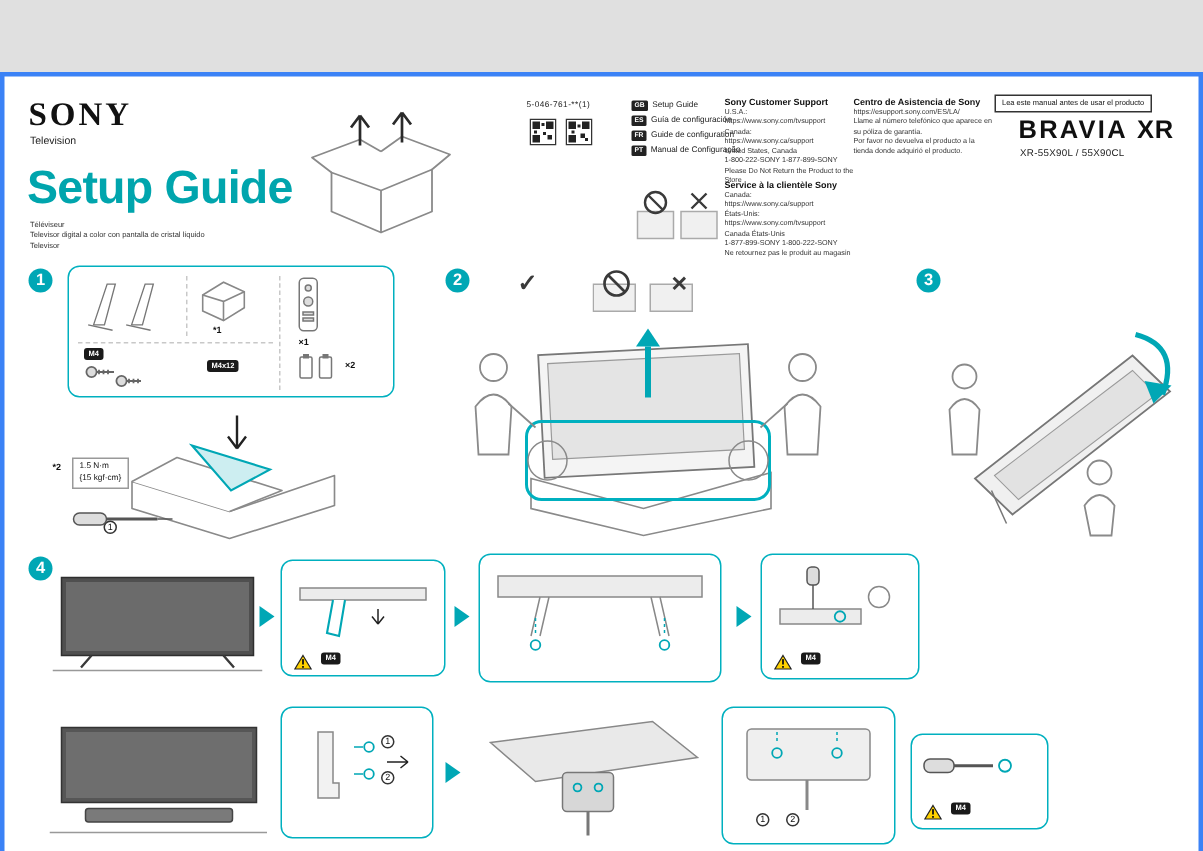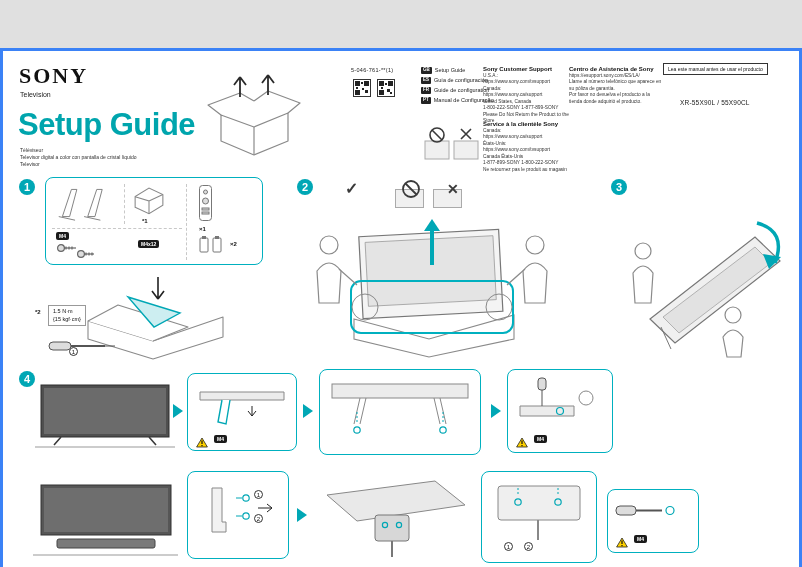--- a/index.html
+++ b/index.html
@@ -150,20 +150,23 @@
     <div class="support-line">Canada:</div>
     <div class="support-line">https://www.sony.ca/support</div>
     <div class="support-line">États-Unis:</div>
     <div class="support-line">https://www.sony.com/tvsupport</div>
     <div class="support-line">Canada   États-Unis</div>
     <div class="support-line">1-877-899-SONY   1-800-222-SONY</div>
     <div class="support-line">Ne retournez pas le produit au magasin</div>
   </div>
 
   <div class="abs read-notice" style="left:660px;top:12px">Lea este manual antes de usar el producto</div>
+  <div class="abs bravia" style="left:676px;top:26px">
+    <span>BRAVIA</span><span class="xr">XR</span>
+  </div>
   <div class="abs model" style="left:677px;top:48px">XR-55X90L / 55X90CL</div>
 
   <div class="abs stepnum" style="left:16px;top:128px">1</div>
   <div class="abs stepnum" style="left:294px;top:128px">2</div>
   <div class="abs stepnum" style="left:608px;top:128px">3</div>
   <div class="abs stepnum" style="left:16px;top:320px">4</div>
 
   <div class="abs callout" style="left:42px;top:126px;width:218px;height:88px">
     <div class="dash-v" style="left:78px;top:6px;height:40px"></div>
     <div class="dash-v" style="left:140px;top:6px;height:76px"></div>

